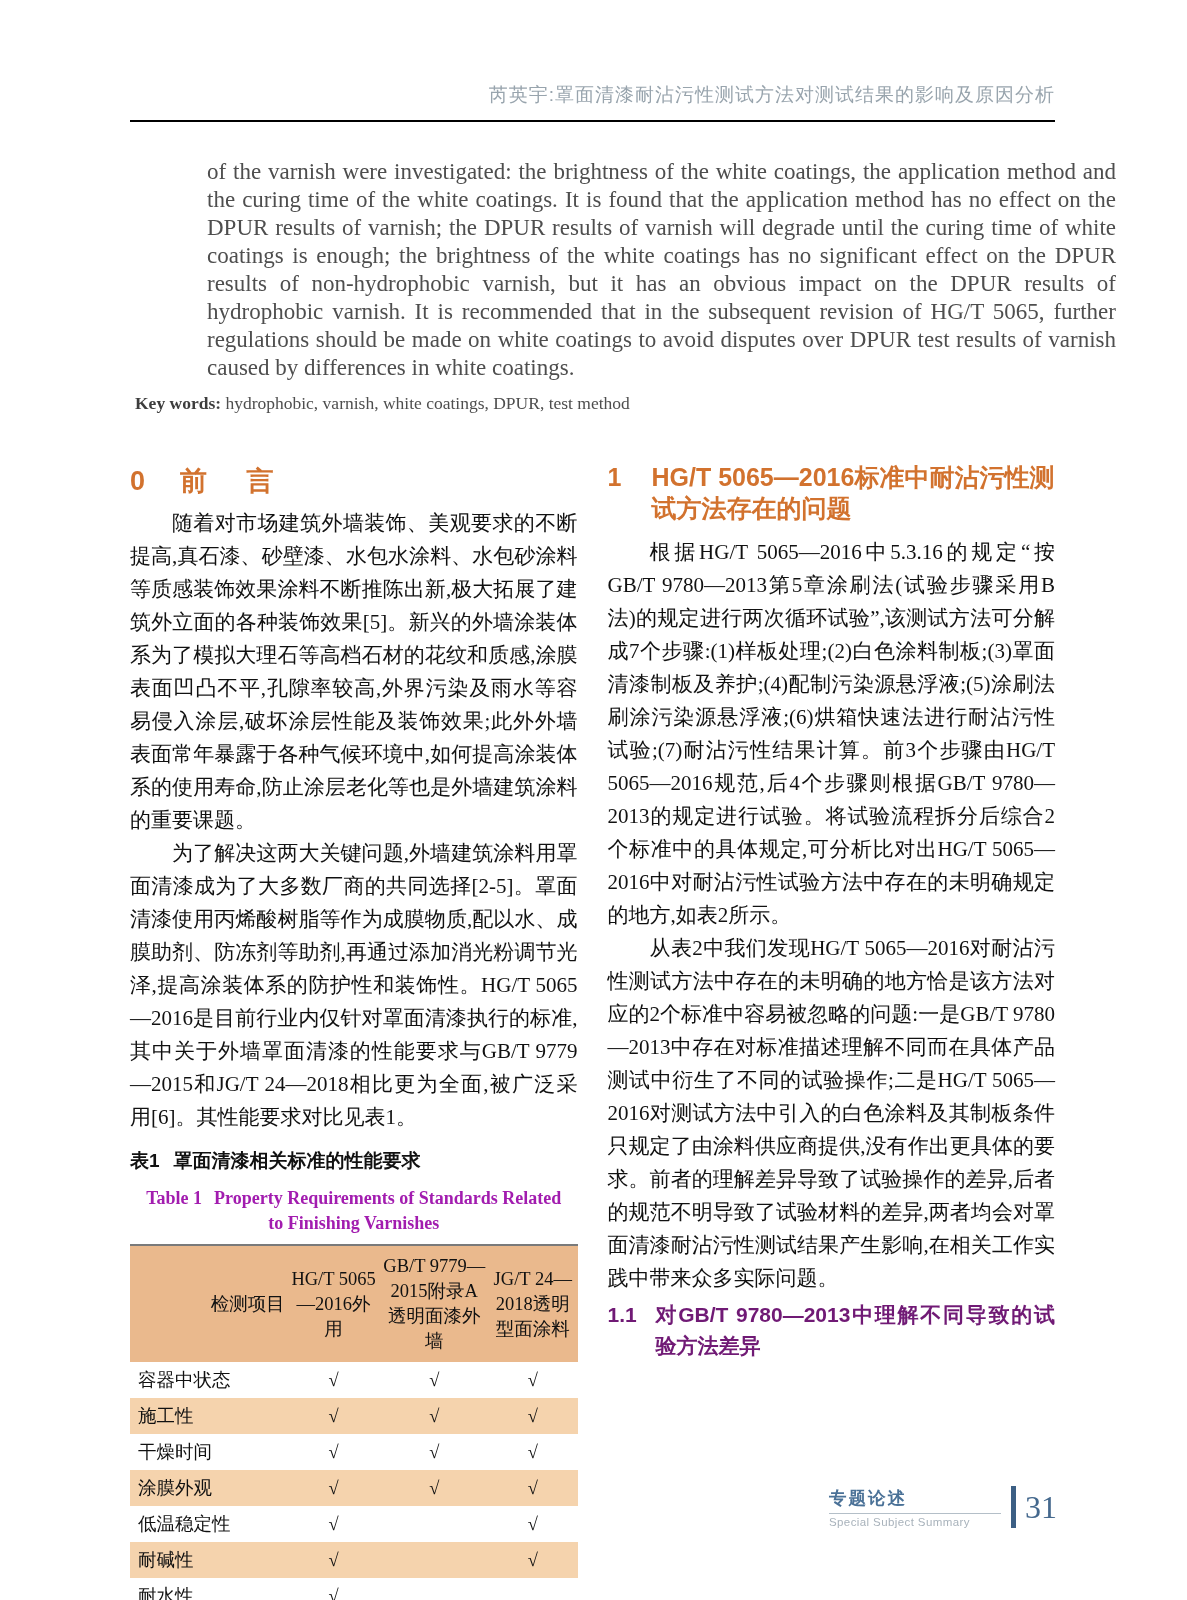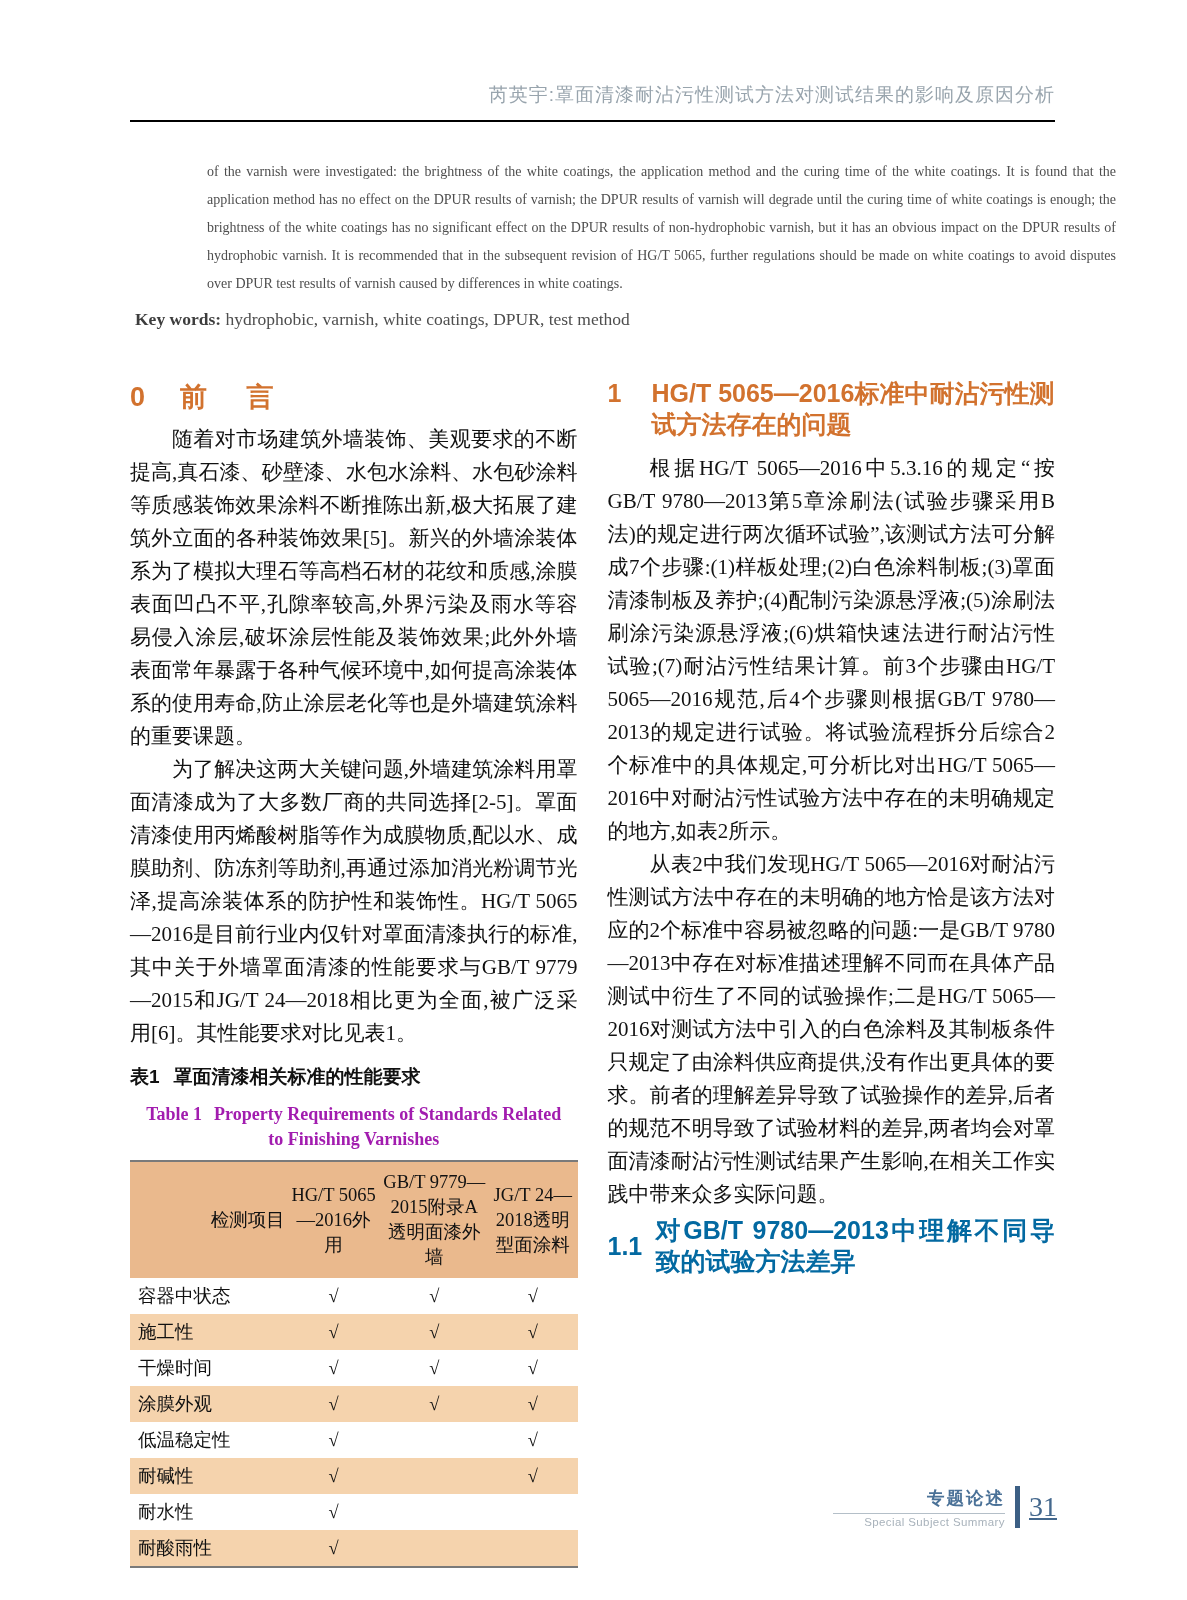--- a/index.html
+++ b/index.html
@@ -21,21 +21,21 @@
     font-family: "Liberation Sans", sans-serif;
     font-size: 19px;
     color: #98a4ad;
     letter-spacing: 1px;
     padding-bottom: 12px;
     border-bottom: 2px solid #000000;
   }
   
   .abstract {
     margin: 36px 71px 0 207px;
-    font-size: 14px;
+    font-size: 23px;
     line-height: 28px;
     color: #4e4e4e;
     text-align: justify;
   }
   .keywords {
     margin: 8px 155px 0 135px;
     font-size: 17.5px;
     line-height: 26px;
     color: #4e4e4e;
   }
@@ -63,27 +63,26 @@
     margin: 10px 0 12px 0;
     display: flex;
   }
   h2.sec .num { flex: 0 0 44px; }
   h2.sec .ttl { flex: 1; }
   h2.sec0 { font-size: 27px; letter-spacing: 2px; margin: 14px 0 10px 0; }
   h2.sec0 .num { flex: 0 0 50px; }
   h2.sec0 .ttl { letter-spacing: 16px; }
   h3.subsec {
     font-family: "Liberation Sans", sans-serif;
-    color: #0369a1;
-    font-weight: bold;
-    font-size: 25px;
+    color: #701a75;
+    font-weight: bold;
+    font-size: 21px;
     line-height: 31px;
     margin: 4px 0 4px 0;
     display: flex;
-    align-items: center;
   }
   h3.subsec .num { flex: 0 0 48px; }
   h3.subsec .ttl { flex: 1; text-align: justify; }
   
   .tablewrap { margin-top: 14px; }
   .tcap-cn {
     font-family: "Liberation Sans", sans-serif;
     font-weight: bold;
     font-size: 19px;
     color: #111;
@@ -128,21 +127,21 @@
   table.t1 tbody td.mark { text-align: center; }
   table.t1 tbody tr:nth-child(even) { background: #f5d3ad; }
   
   .footer {
     position: absolute;
     top: 1486px;
     right: 130px;
     display: flex;
     align-items: center;
   }
-  .footer .col-label { width: 172px; text-align: right; }
+  .footer .col-label { width: 172px; text-align: left; }
   .footer .cn {
     font-family: "Liberation Sans", sans-serif;
     font-weight: bold;
     font-size: 17.5px;
     color: #4a7197;
     letter-spacing: 2px;
     padding-bottom: 3px;
     border-bottom: 1px solid #b4bfc8;
   }
   .footer .en {
@@ -152,24 +151,23 @@
     padding-top: 2px;
     letter-spacing: 0.4px;
   }
   .footer .bar {
     width: 5px;
     height: 42px;
     background: #3c5f84;
     margin: 0 9px 0 10px;
   }
   .footer .pagenum {
-    font-size: 28px;
+    font-size: 32px;
     color: #44688d;
     font-family: "Liberation Serif", serif;
-    text-decoration: underline;
   }
 </style>
 </head>
 <body>
 
 <div class="page">
 
   <div class="runhead">芮英宇:罩面清漆耐沾污性测试方法对测试结果的影响及原因分析</div>
 
   <div class="abstract">of the varnish were investigated: the brightness of the white coatings, the application method and the curing time of the white coatings. It is found that the application method has no effect on the DPUR results of varnish; the DPUR results of varnish will degrade until the curing time of white coatings is enough; the brightness of the white coatings has no significant effect on the DPUR results of non-hydrophobic varnish, but it has an obvious impact on the DPUR results of hydrophobic varnish. It is recommended that in the subsequent revision of HG/T 5065, further regulations should be made on white coatings to avoid disputes over DPUR test results of varnish caused by differences in white coatings.</div>

